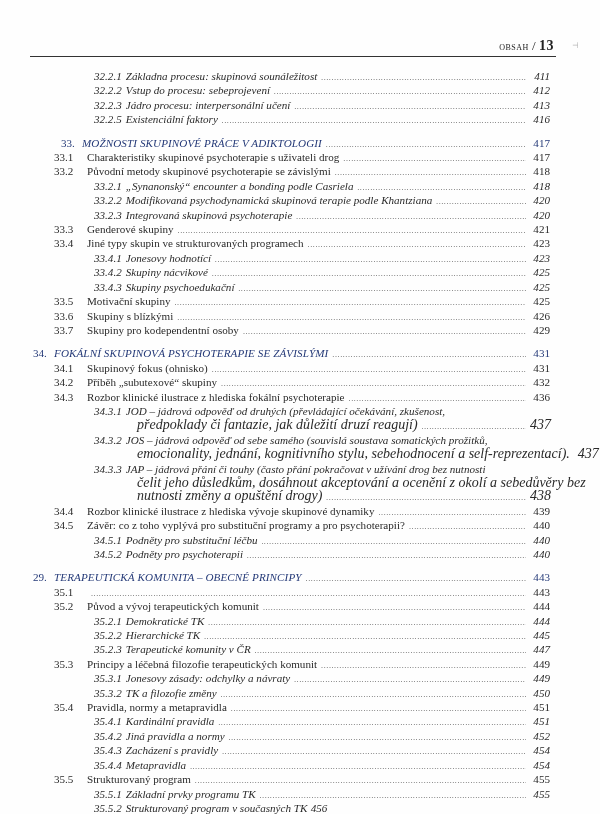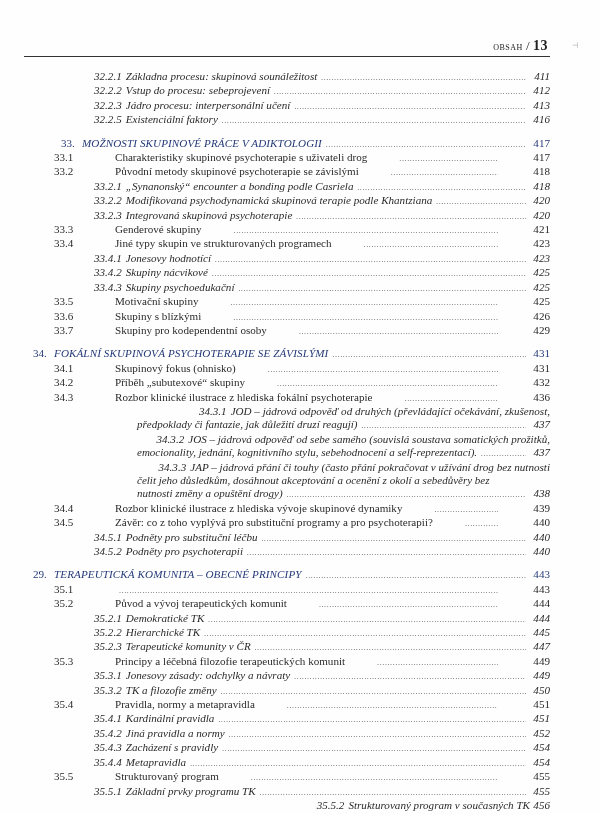--- a/index.html
+++ b/index.html
@@ -1,21 +1,21 @@
 <!DOCTYPE html>
 <html><head>
 <meta charset="utf-8">
 <style>
   html, body { margin: 0; padding: 0; }
   body {
     width: 600px; height: 814px; background: #fefefe; position: relative; overflow: hidden;
     font-family: "Liberation Serif", "DejaVu Serif", serif; color: #2a2a2a;
   }
   .header {
-    position: absolute; left: 24px; top: 36px; width: 526px; height: 20px;
+    position: absolute; left: 30px; top: 36px; width: 526px; height: 20px;
     border-bottom: 1.2px solid #333;
   }
   .header .hdr-text {
     position: absolute; right: 2px; top: 2px; font-size: 13px; color: #222;
     letter-spacing: 0.5px;
   }
   .header .hdr-label { font-variant: small-caps; font-size: 12px; text-transform: lowercase; }
   .header .hdr-slash { margin: 0 3px; }
   .header .hdr-num { font-weight: bold; font-size: 14px; }
   .mark { position: absolute; left: 572px; top: 41px; font-size: 8px; color: #bbb; }
@@ -25,25 +25,25 @@
   .row .title { flex: none; }
   .row .dots {
     flex: 1 1 auto; overflow: hidden; margin: 0 4px; color: #444;
     letter-spacing: 0.6px; font-size: 8px;
   }
   .row .dots::before { content: "....................................................................................................................................................................................................................................................................................................................."; }
   .row .page { flex: none; width: 20px; text-align: right; }
   .lvl1 { padding-left: 0; color: #253a78; margin-top: 9px; }
   .lvl1 .num { width: 21px; }
   .lvl1 .title { text-transform: uppercase; letter-spacing: 0.1px; font-style: italic; }
-  .lvl2 { padding-left: 21px; gap: 28px; }
+  .lvl2 { padding-left: 21px; }
   .lvl2 .num { width: 33px; }
-  .lvl3 { padding-left: 61px; font-style: italic; justify-content: flex-end; }
+  .lvl3 { padding-left: 61px; font-style: italic; }
   .lvl3 .num { margin-right: 4px; }
-  .cont { padding-left: 104px; font-style: italic; font-size: 11px; line-height: 13.4px; white-space: nowrap; }
+  .cont { padding-left: 104px; font-style: italic; font-size: 14px; line-height: 13.4px; white-space: nowrap; }
 </style>
 </head>
 <body>
 
 <div class="header">
   <div class="hdr-text">
     <span class="hdr-label">Obsah</span><span class="hdr-slash">/</span><span class="hdr-num">13</span>
   </div>
 </div>
 <div class="mark">⊣</div>

